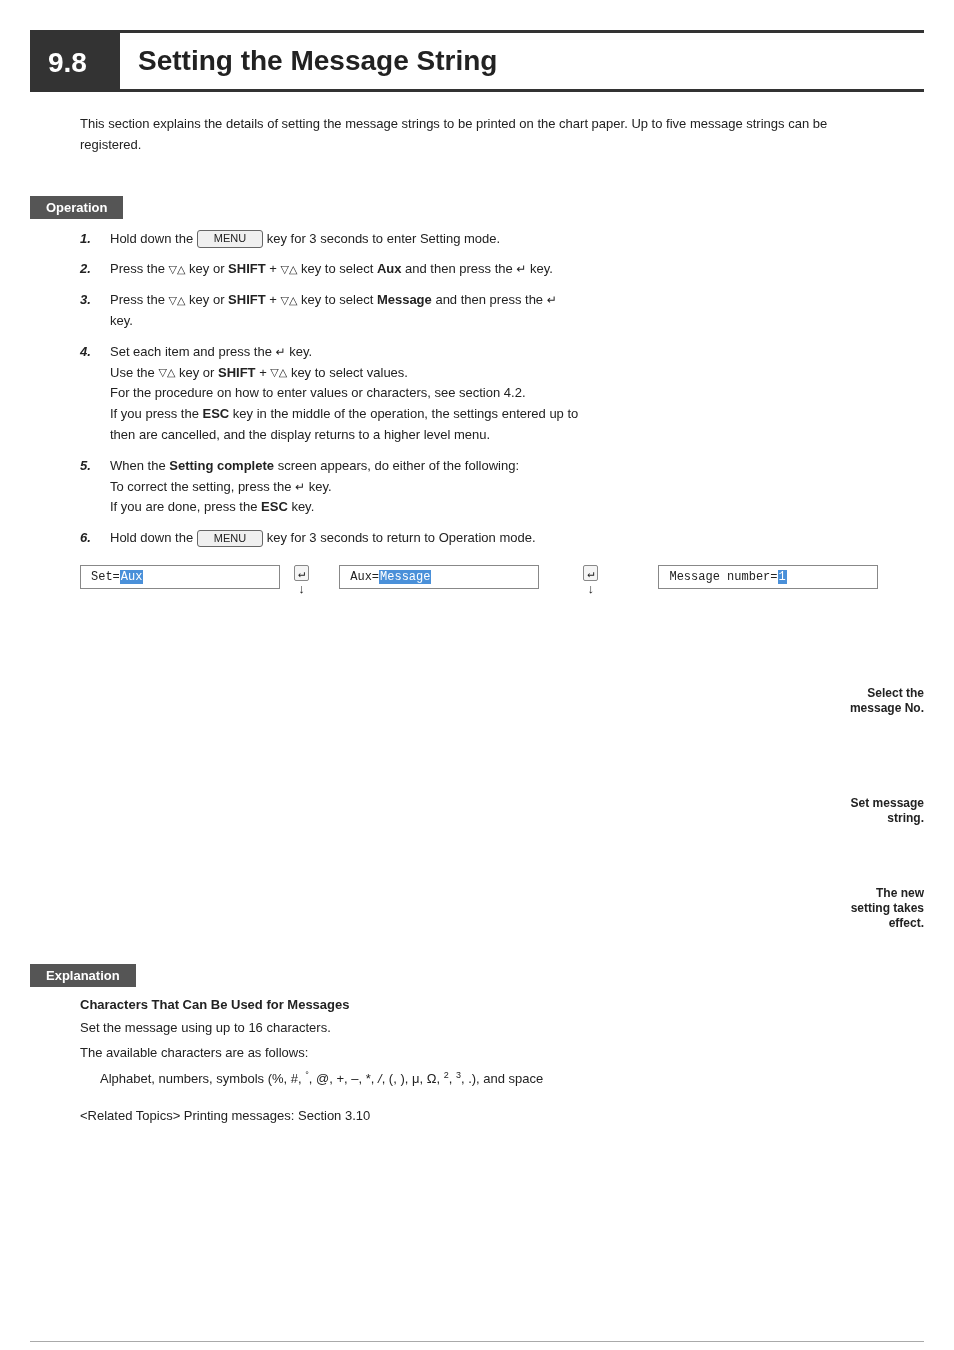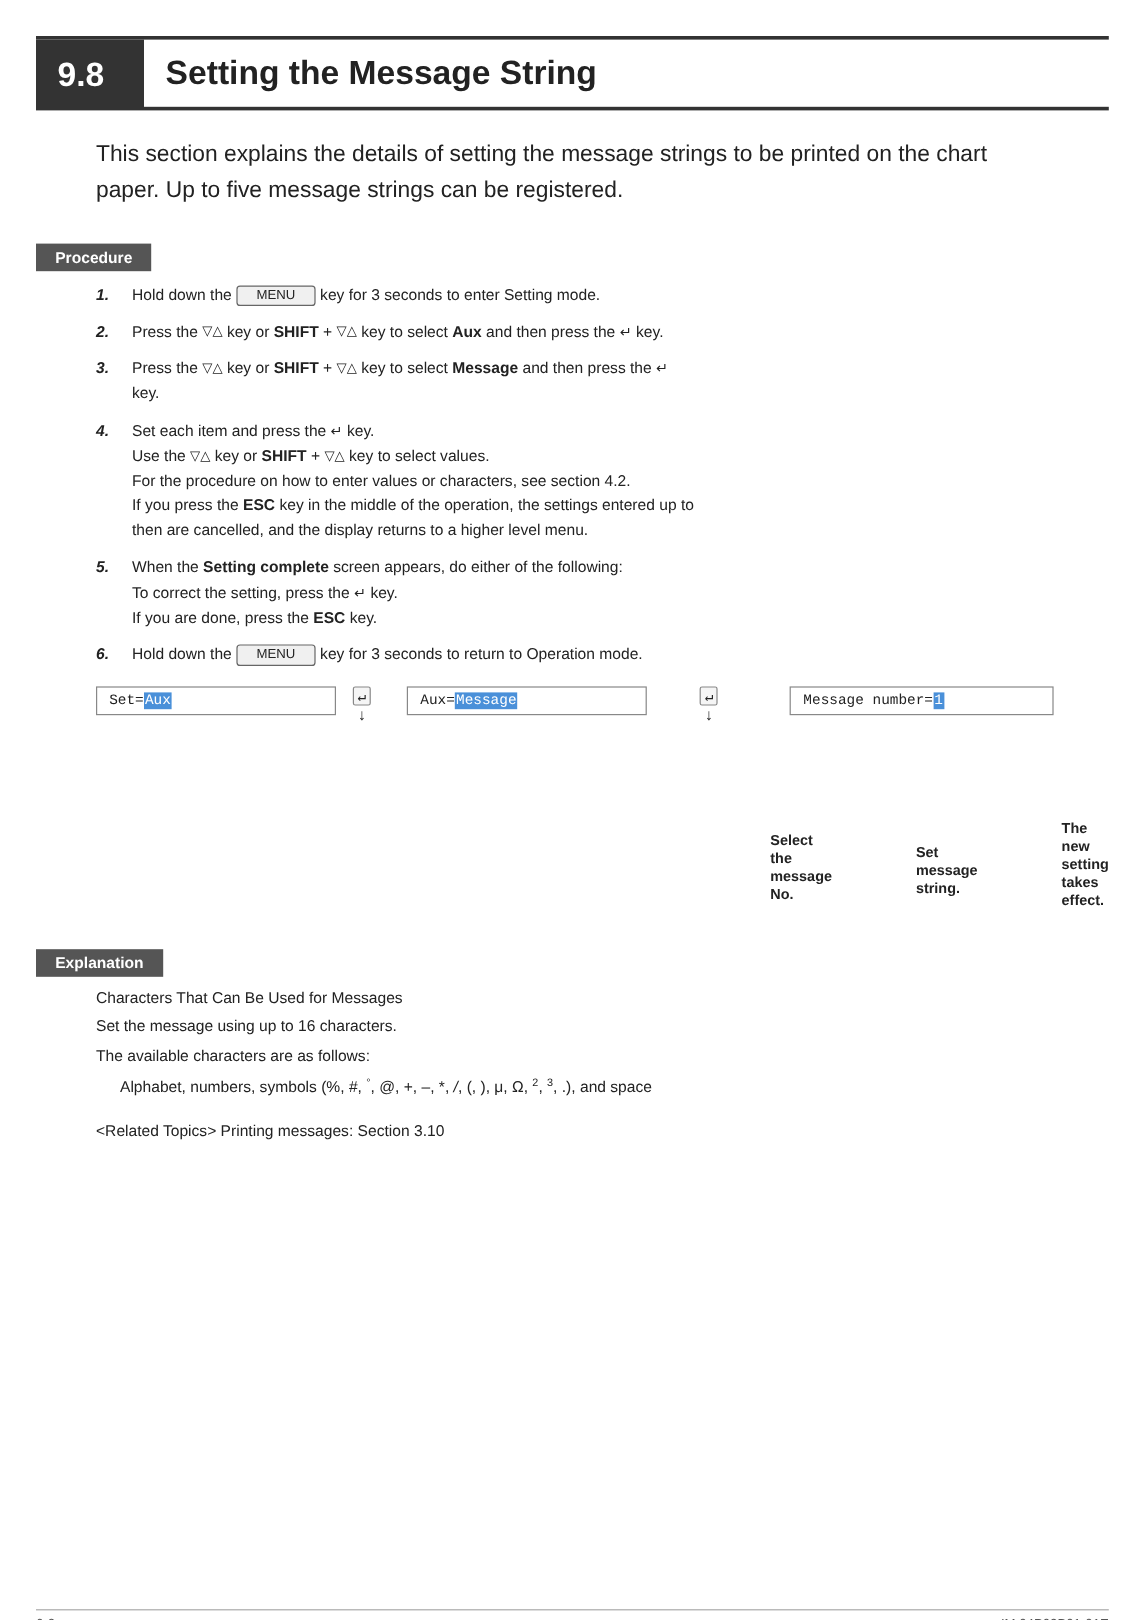--- a/index.html
+++ b/index.html
@@ -40,22 +40,22 @@
       font-size: 28px;
       font-weight: bold;
       padding: 12px 18px;
       display: flex;
       align-items: center;
       border-bottom: 3px solid #333;
       flex: 1;
     }
 
     .intro-text {
-      margin: 22px 80px 10px 80px;
-      font-size: 19px;
+      margin: 22px 80px 22px 80px;
+      font-size: 13px;
       line-height: 1.6;
     }
 
     
     .label-box {
       display: inline-block;
       background: #555;
       color: #fff;
       font-size: 13px;
       font-weight: bold;
@@ -127,21 +127,21 @@
       background: #4a90d9;
       color: #fff;
       padding: 0 1px;
     }
 
     
     .explanation-content {
       margin: 10px 80px 20px 80px;
     }
     .expl-subhead {
-      font-weight: normal;
+      font-weight: bold;
       font-size: 13px;
       margin-bottom: 6px;
     }
     .expl-text {
       font-size: 13px;
       line-height: 1.6;
       margin-bottom: 4px;
     }
     .expl-indent {
       margin-left: 20px;
@@ -203,21 +203,21 @@
     </div>
   </div>
 
   
   <div class="intro-text">
     <span>This section explains the details of setting the message strings to be printed on the chart paper. Up to five message strings can be registered.</span>
   </div>
 
   
   <div class="label-box">
-    <span>Procedure</span>
+    <span>Operation</span>
   </div>
 
   
   <div class="content-area">
     <ol class="procedure-list">
 
       <li>
         <span class="proc-num"><em>1.</em></span>
         <span class="proc-text">
           Hold down the <span class="key-box">MENU</span> key for 3 seconds to enter Setting mode.
@@ -320,21 +320,21 @@
             <span style="font-family: 'Courier New', monospace; font-size: 12px;">Message 1</span>
           </div>
           <div style="display: flex; align-items: center;">
             <span class="esc-box">ESC/?</span>
             <span style="font-family: 'Courier New', monospace; font-size: 16px; margin-left: 20px;">— Setting complete</span>
           </div>
         </div>
 
       </div>
 
-      <div style="display: flex; flex-direction: row; margin-left: 30px; margin-top: 120px; gap: 70px;">
+      <div style="display: flex; flex-direction: column; margin-left: 30px; margin-top: 120px; gap: 70px; text-align: right;">
         <div>
           <span style="font-weight: bold; font-size: 12px;">Select the message No.</span>
         </div>
         <div style="margin-top: 10px;">
           <span style="font-weight: bold; font-size: 12px;">Set message string.</span>
         </div>
         <div style="margin-top: -10px;">
           <span style="font-weight: bold; font-size: 12px;">The new setting takes effect.</span>
         </div>
       </div>

